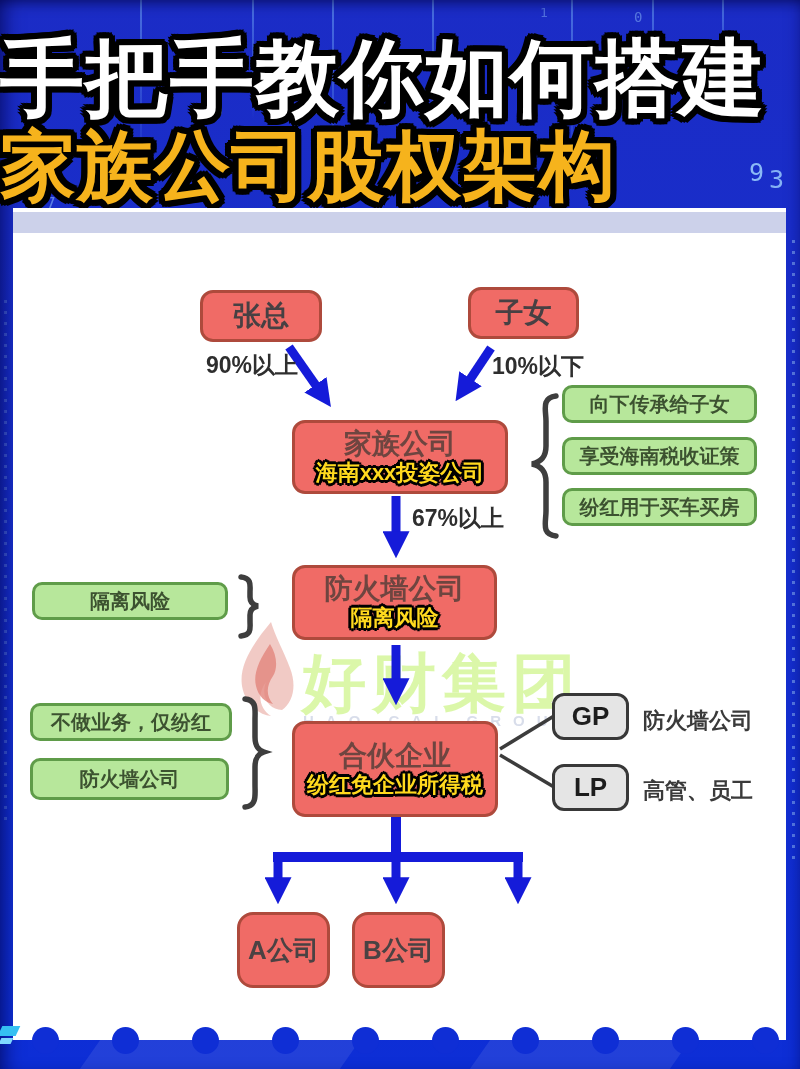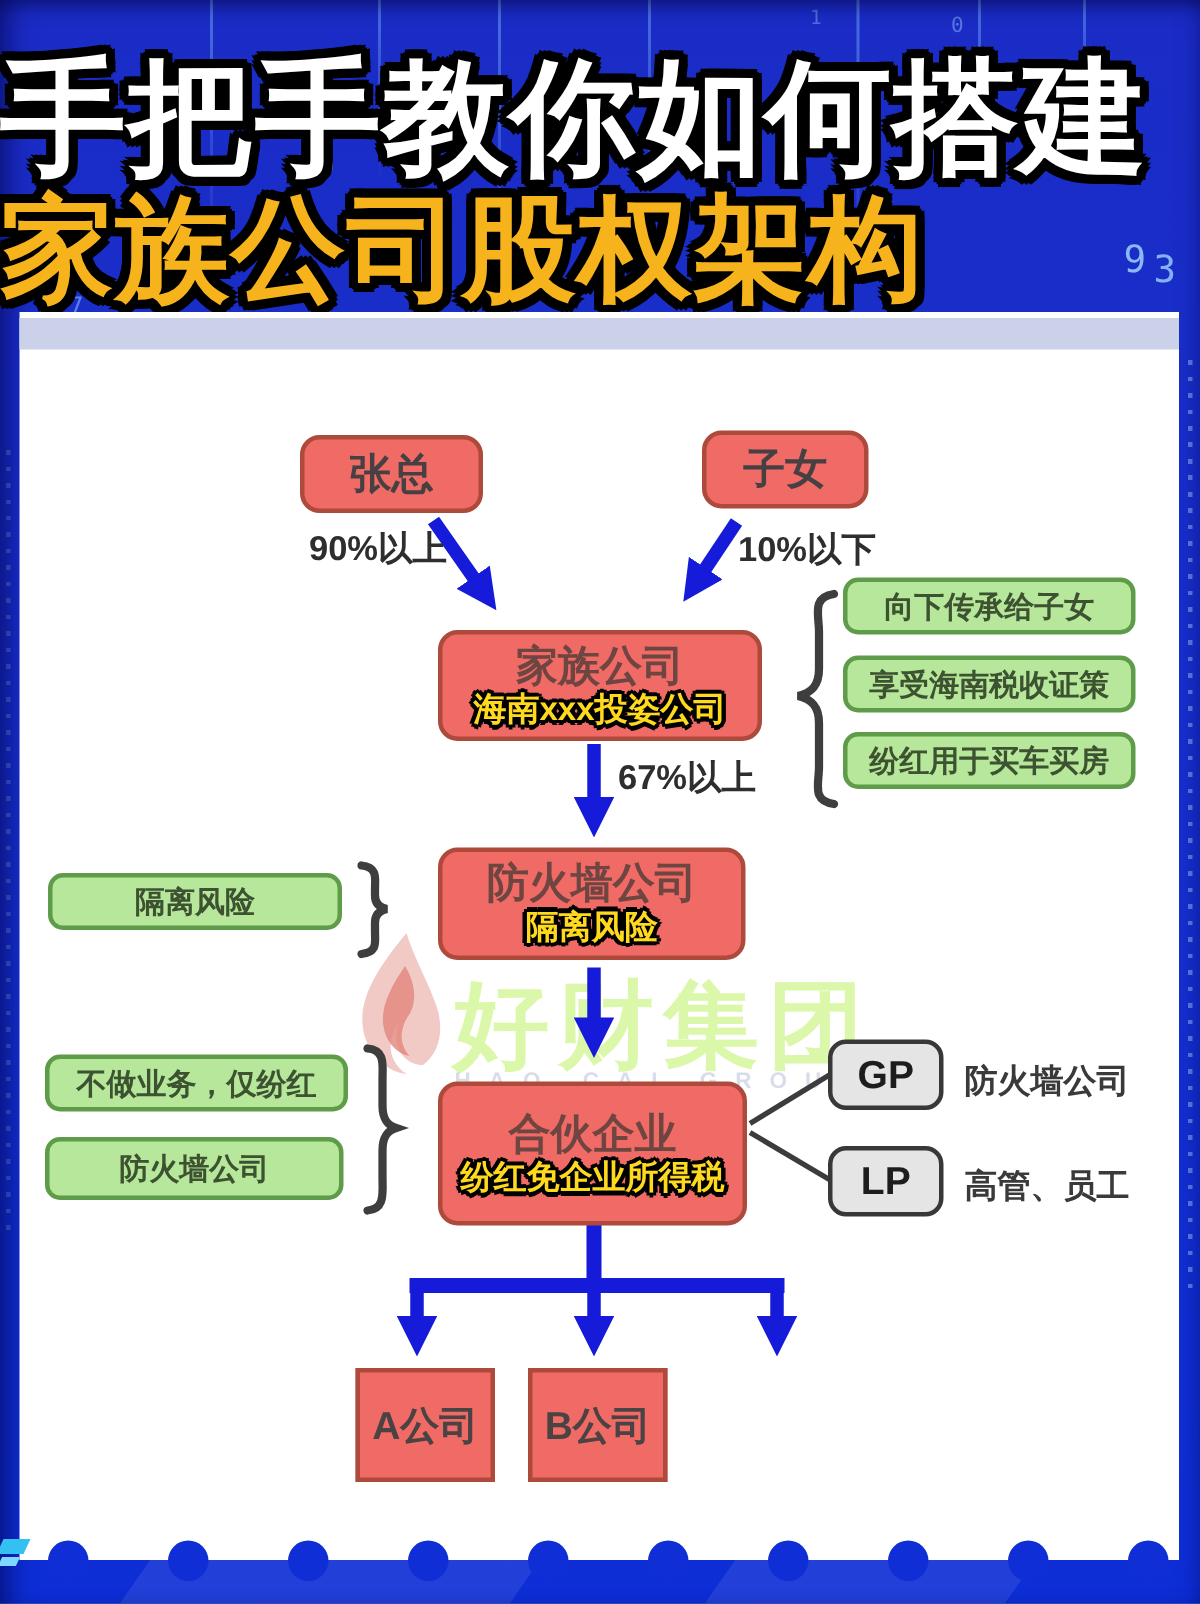--- a/index.html
+++ b/index.html
@@ -43,21 +43,21 @@
             letter-spacing:12px;white-space:nowrap;}
   
   .box{position:absolute;box-sizing:border-box;display:flex;flex-direction:column;
        align-items:center;justify-content:center;text-align:center;white-space:nowrap;}
   .red{background:#f06b66;border:3px solid #ae4a3c;border-radius:13px;}
   .red-sm{font-size:28px;font-weight:800;color:#474043;}
   .red-lg-title{font-size:28px;font-weight:800;color:#6e4540;line-height:1.15;}
   .red-lg-sub{font-size:22px;font-weight:800;color:#ffd91e;line-height:1.2;}
   .green{background:#b7e79b;border:3px solid #5f9c49;border-radius:10px;
          font-size:20px;font-weight:800;color:#3c5230;}
-  .comp{border-radius:0;font-size:26px;font-weight:800;color:#4a4243;}
+  .comp{border-radius:16px;font-size:26px;font-weight:800;color:#4a4243;}
   .gpbox{background:#e5e5e5;border:3px solid #383838;border-radius:12px;
          font-size:26px;font-weight:800;color:#1d1d1d;}
   .side-label{position:absolute;font-size:22px;font-weight:800;color:#3a3a3a;white-space:nowrap;}
   .pct{position:absolute;font-size:23px;font-weight:600;color:#2e2e2e;white-space:nowrap;}
   .overlay{position:absolute;left:0;top:0;pointer-events:none;}
 </style>
 </head>
 <body>
 
 <div class="stage">

